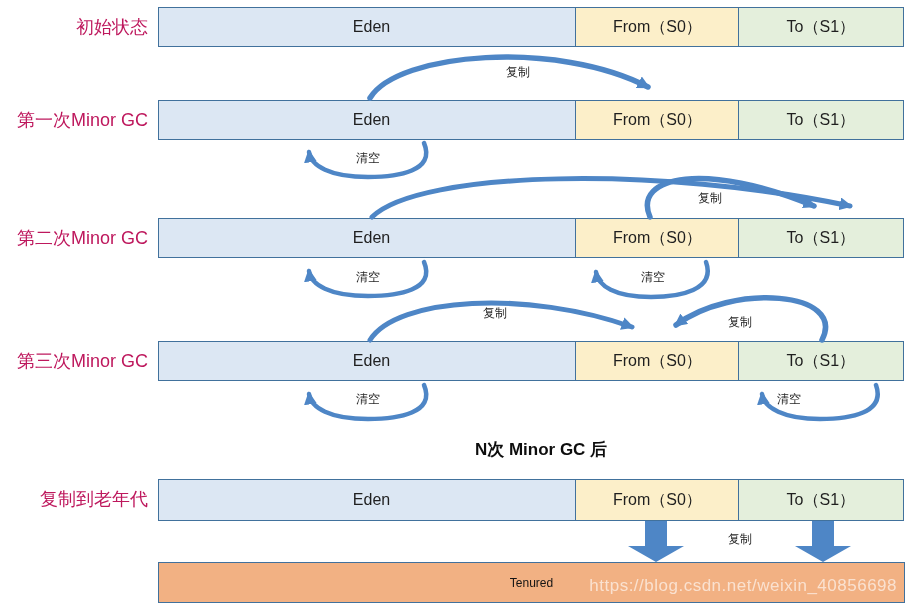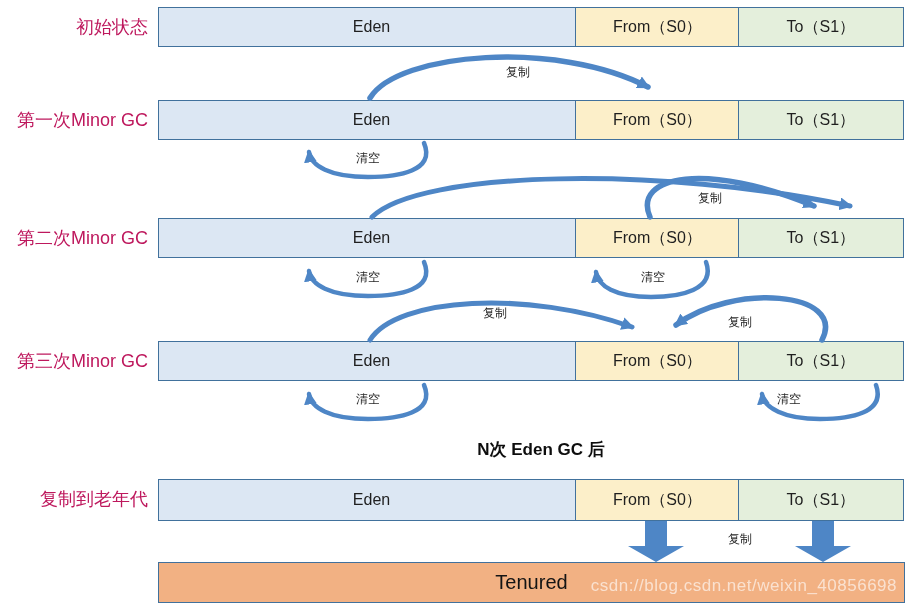--- a/index.html
+++ b/index.html
@@ -16,21 +16,21 @@
        display:flex;align-items:center;justify-content:center;
        font-size:16px;color:#1f1f1f;white-space:nowrap;}
   .box + .box{margin-left:-1.6px;}
   .box.eden{width:419px;background:#DCE7F3;padding-left:8px;}
   .box.from{width:164px;background:#FCEFC9;}
   .box.to{width:166px;background:#E4EFDC;}
 
   .tenured{position:absolute;left:158px;top:562px;width:747px;height:41px;
            box-sizing:border-box;border:1.8px solid #41719C;background:#F2B183;
            display:flex;align-items:center;justify-content:center;
-           font-size:20px;color:#141414;}
+           font-size:12px;color:#141414;}
 
   .annot{position:absolute;transform:translate(-50%,-50%);
          font-size:12px;color:#262626;white-space:nowrap;}
   .heading{position:absolute;transform:translate(-50%,-50%);
            font-size:17px;font-weight:bold;color:#0d0d0d;white-space:nowrap;}
 
   .watermark{position:absolute;right:13px;top:576px;font-size:17px;
              color:rgba(255,255,255,0.62);letter-spacing:0.5px;white-space:nowrap;}
 
   svg.arrows{position:absolute;left:0;top:0;width:910px;height:608px;
@@ -71,34 +71,34 @@
 
   <div class="mem-row" style="top:341px">
     <div class="row-label">第三次Minor GC</div>
     <div class="boxes">
       <div class="box eden">Eden</div>
       <div class="box from">From（S0）</div>
       <div class="box to">To（S1）</div>
     </div>
   </div>
 
-  <div class="heading" style="left:541px;top:449px">N次 Eden GC 后</div>
+  <div class="heading" style="left:541px;top:449px">N次 Minor GC 后</div>
 
   <div class="mem-row" style="top:479px">
     <div class="row-label">复制到老年代</div>
     <div class="boxes">
       <div class="box eden" style="height:42px">Eden</div>
       <div class="box from" style="height:42px">From（S0）</div>
       <div class="box to" style="height:42px">To（S1）</div>
     </div>
   </div>
 
   <div class="tenured">Tenured</div>
 
-  <div class="watermark">csdn://blog.csdn.net/weixin_40856698</div>
+  <div class="watermark">https://blog.csdn.net/weixin_40856698</div>
 
   <svg class="arrows" viewBox="0 0 910 608" xmlns="http://www.w3.org/2000/svg">
     <defs>
       <marker id="ah" viewBox="0 0 10 10" refX="8" refY="5" markerWidth="13" markerHeight="13" orient="auto" markerUnits="userSpaceOnUse">
         <path d="M0,0 L10,5 L0,10 z" fill="#4E86C6"></path>
       </marker>
     </defs>
 
     <path class="fl" stroke-width="5.5" marker-end="url(#ah)" d="M 370 98 C 398 52, 558 40, 648 87"></path>
 

